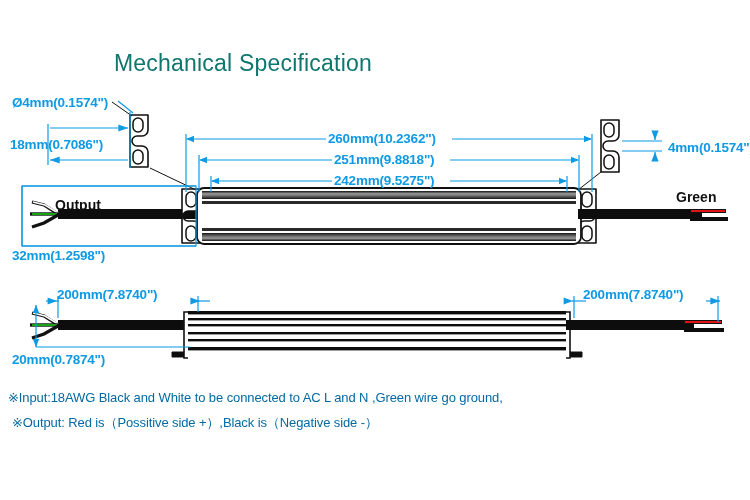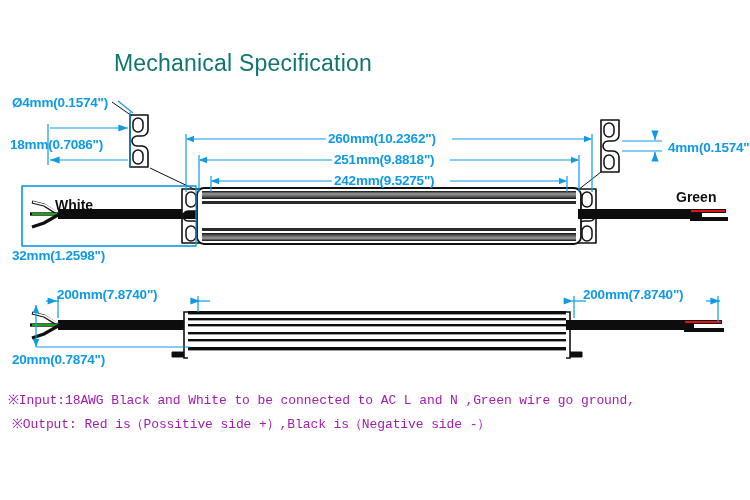--- a/index.html
+++ b/index.html
@@ -14,21 +14,21 @@
   .title{
     left:78px;top:50px;font-size:23px;color:#0f766e;letter-spacing:.2px;margin-left:36px;
   }
   .dim{
     color:#0f9ae5;font-size:13.5px;font-weight:700;letter-spacing:-0.2px;
   }
   .lbl{
     color:#111;font-size:14px;font-weight:700;
   }
   .note{
-    color:#a21caf;font-size:13px;letter-spacing:-0.1px;font-family:Liberation Mono, monospace;
+    color:#0369a1;font-size:13px;letter-spacing:-0.1px;
   }
 
   
   .d-dia   {left:12px; top:95px;}
   .d-18    {left:10px; top:137px;}
   .d-32    {left:12px; top:248px;}
   .d-260   {left:328px;top:131px;}
   .d-251   {left:334px;top:152px;}
   .d-242   {left:334px;top:173px;}
   .d-4mm   {left:668px;top:140px;}
@@ -237,17 +237,17 @@
 <div class="txt dim d-18">18mm(0.7086")</div>
 <div class="txt dim d-32">32mm(1.2598")</div>
 <div class="txt dim d-260">260mm(10.2362")</div>
 <div class="txt dim d-251">251mm(9.8818")</div>
 <div class="txt dim d-242">242mm(9.5275")</div>
 <div class="txt dim d-4mm">4mm(0.1574")</div>
 <div class="txt dim d-200L">200mm(7.8740")</div>
 <div class="txt dim d-20">20mm(0.7874")</div>
 <div class="txt dim d-200R">200mm(7.8740")</div>
 
-<div class="txt lbl l-input">White</div>
+<div class="txt lbl l-input">Output</div>
 <div class="txt lbl l-output">Green</div>
 
 <div class="txt note n1">※Input:18AWG Black and White to be connected to AC L and N ,Green wire go ground,</div>
 <div class="txt note n2">※Output: Red is（Possitive side +）,Black is（Negative side -）</div>
 
 </body></html>

